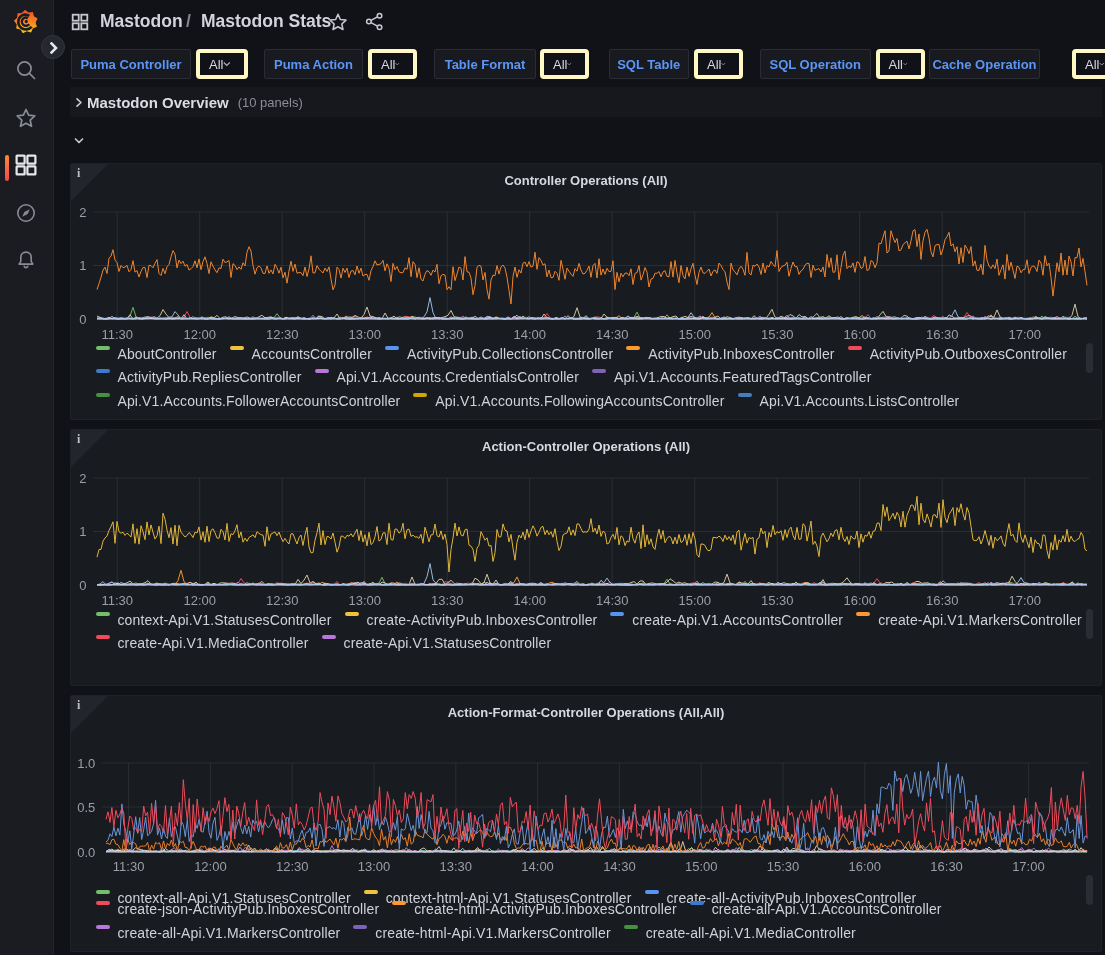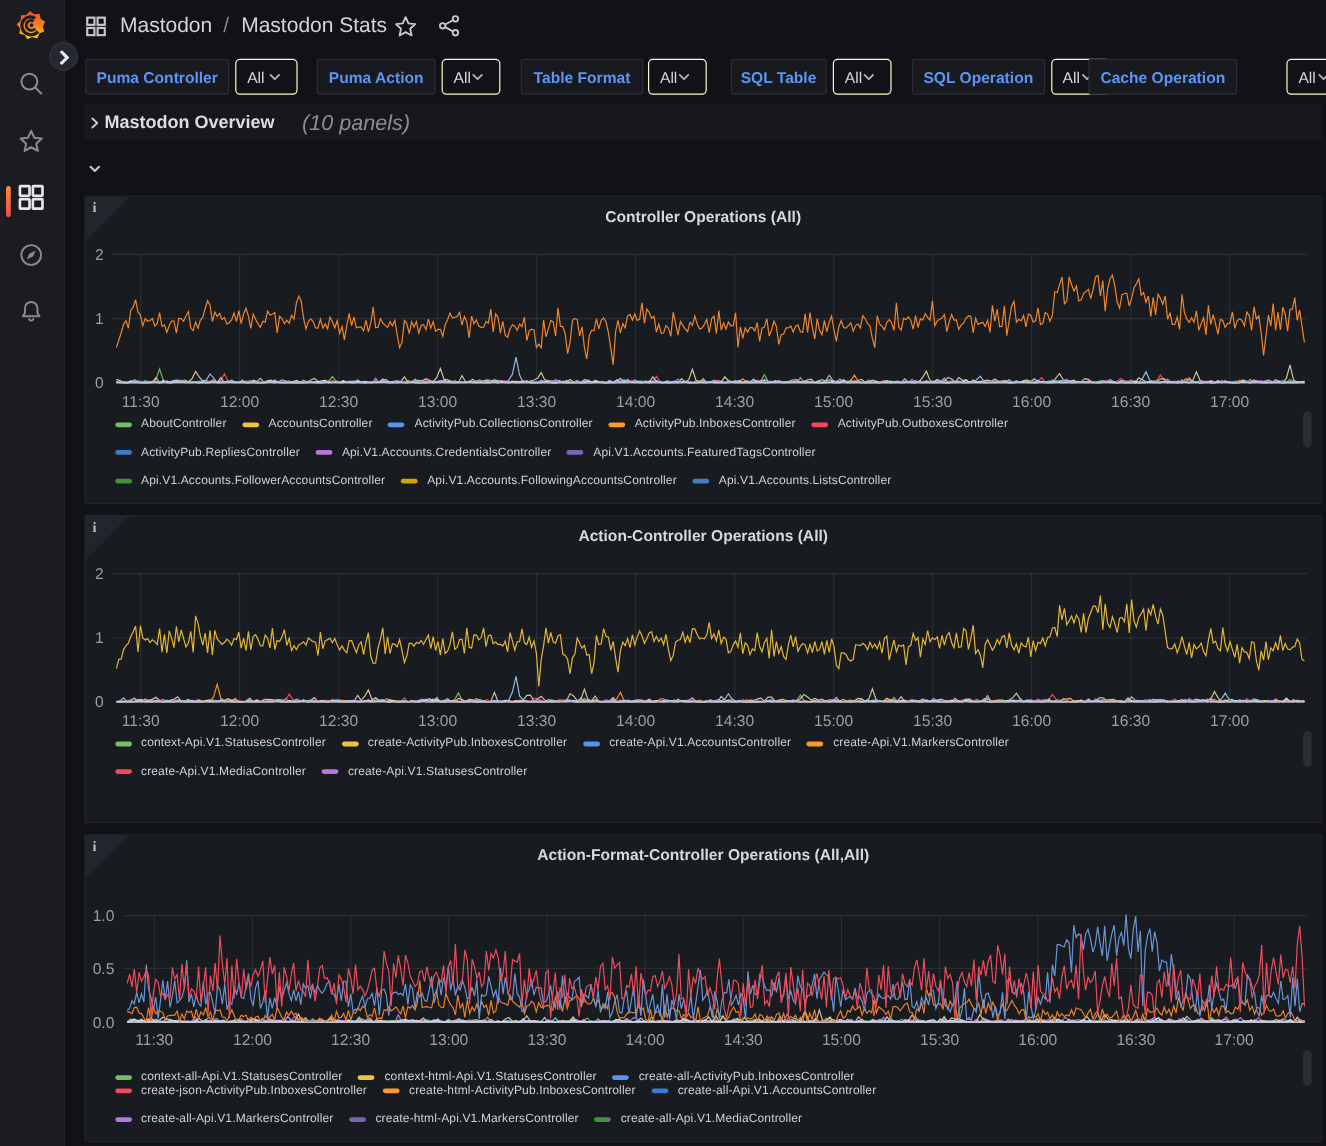--- a/index.html
+++ b/index.html
@@ -4,44 +4,44 @@
 * { margin:0; padding:0; box-sizing:border-box; }
 html,body { width:1105px; height:955px; background:#111217; overflow:hidden;
   font-family:"Liberation Sans", sans-serif; }
 #side { position:absolute; left:0; top:0; width:54px; height:955px; background:#1b1c22; border-right:1px solid #25262c; }
 .sic { position:absolute; left:26px; transform:translate(-50%,-50%); }
 #abar { position:absolute; left:4.7px; top:155px; width:4.4px; height:25.6px; border-radius:2.2px;
   background:linear-gradient(180deg,#FC8B35,#F2494C); }
 #chevbtn { position:absolute; left:41px; top:35px; width:24px; height:24px; border-radius:50%;
   background:#262830; border:1px solid #33353d; z-index:5; }
 #chevbtn svg { position:absolute; left:8px; top:6px; }
-.bc { position:absolute; color:#d3d4db; font-size:17.5px; top:11px; white-space:nowrap; }
+.bc { position:absolute; color:#d3d4db; font-size:17.5px; top:11px; white-space:nowrap;font-weight:bold; }
 .panel { position:absolute; left:70px; width:1032px; height:257px; background:#181b1f;
   border:1px solid #202228; border-radius:2px; overflow:hidden; }
 .corner { position:absolute; left:0; top:0; width:0; height:0;
   border-top:37px solid #22252b; border-right:37px solid transparent; }
 .ci { position:absolute; left:6px; top:2px; color:#bfc0c7; font-size:12px; font-weight:700;
   font-family:"Liberation Serif", serif; }
 .ptitle { position:absolute; left:0; top:9px; width:100%; text-align:center; color:#d8d9e0;
   font-size:13px; font-weight:700; }
 .chart { position:absolute; left:0; top:0; }
 .axl { fill:#9d9ea6; font-size:13px; font-family:"Liberation Sans", sans-serif; }
 .lrow { position:absolute; left:24.5px; height:23px; display:flex; align-items:center;
   white-space:nowrap; overflow:hidden; width:990px; }
-.li { display:inline-flex; align-items:center; margin-right:13px; color:#d0d1da; font-size:10px; letter-spacing:0.12px; }
+.li { display:inline-flex; align-items:flex-start; margin-right:13px; color:#d0d1da; font-size:14px; letter-spacing:0.12px; }
 .dash { display:inline-block; width:14px; height:4px; border-radius:2px; margin-right:8px; }
 .thumb { position:absolute; right:8px; top:179px; width:7px; height:30px; border-radius:3.5px; background:#2b2d34; }
 .flab { position:absolute; top:49px; height:30px; background:#181a20; border:1px solid #2a2d34; border-radius:2px;
   color:#5b96f7; font-size:13px; font-weight:700; display:flex; align-items:center; justify-content:center; }
-.fall { position:absolute; top:49px; height:30px; background:transparent; border:1px solid #fef9c3;
+.fall { position:absolute; top:49px; height:30px; background:transparent; border:4px solid #fef9c3;
   border-radius:4px; color:#d7d8df; font-size:13px; display:flex; align-items:center;
   padding:0 13px 0 9px; justify-content:space-between; }
 .rowhdr { position:absolute; left:70px; width:1032px; height:30px; display:flex; align-items:center; }
 .rowhdr .tt { color:#dcdde3; font-weight:700; font-size:15px; margin-left:4px; }
-.rowhdr .cnt { color:#8d8e95; font-style:italic; font-size:18px; margin-left:23px; }
+.rowhdr .cnt { color:#8d8e95; font-size:13px; margin-left:9px; }
 </style></head>
 <body>
 <div id="side">
   <div class="sic" style="top:24px"><svg width="25" height="27" viewBox="0 0 24 27">
 <defs>
           <linearGradient id="gflame" x1="0" y1="0" x2="0" y2="1">
 <stop offset="0" stop-color="#F04E27"></stop>
             <stop offset="0.5" stop-color="#F78321"></stop>
             <stop offset="1" stop-color="#FBCA0A"></stop>
           </linearGradient>
@@ -130,21 +130,21 @@
       <path d="M1,1 L5,5 L9,1"></path>
     </svg>
   </div>
 <div class="flab" style="left:760px;width:110.5px">SQL Operation</div>
 <div class="fall" style="left:875.5px;width:49px">
     <span>All</span>
 <svg width="10" height="6" viewBox="0 0 10 6" fill="none" stroke="#aeafb6" stroke-width="1.6">
       <path d="M1,1 L5,5 L9,1"></path>
     </svg>
   </div>
-<div class="flab" style="left:907px;width:124px">Cache Operation</div>
+<div class="flab" style="left:929px;width:111px">Cache Operation</div>
 <div class="fall" style="left:1072px;width:50px">
     <span>All</span>
 <svg width="10" height="6" viewBox="0 0 10 6" fill="none" stroke="#aeafb6" stroke-width="1.6">
       <path d="M1,1 L5,5 L9,1"></path>
     </svg>
   </div>
 
 <div class="rowhdr" style="top:87px;background:#17181e">
   <svg style="margin-left:5px" width="8" height="11" viewBox="0 0 8 11" fill="none" stroke="#c7c8cf" stroke-width="1.7" stroke-linecap="round" stroke-linejoin="round">
       <path d="M2,1.8 L6,5.5 L2,9.2"></path>

